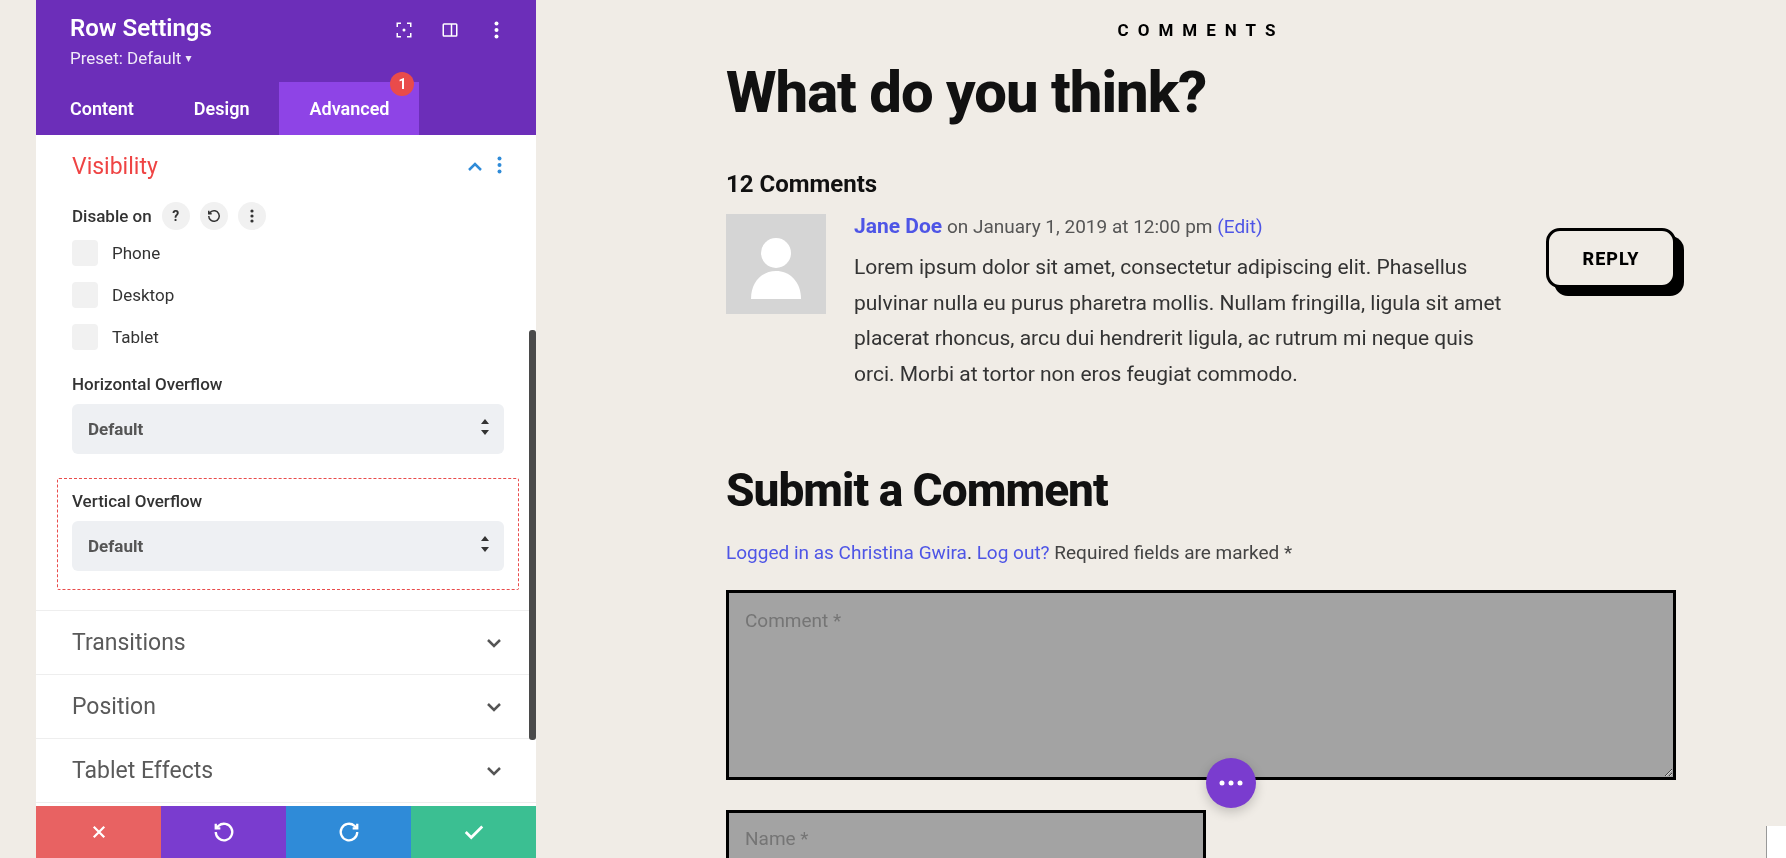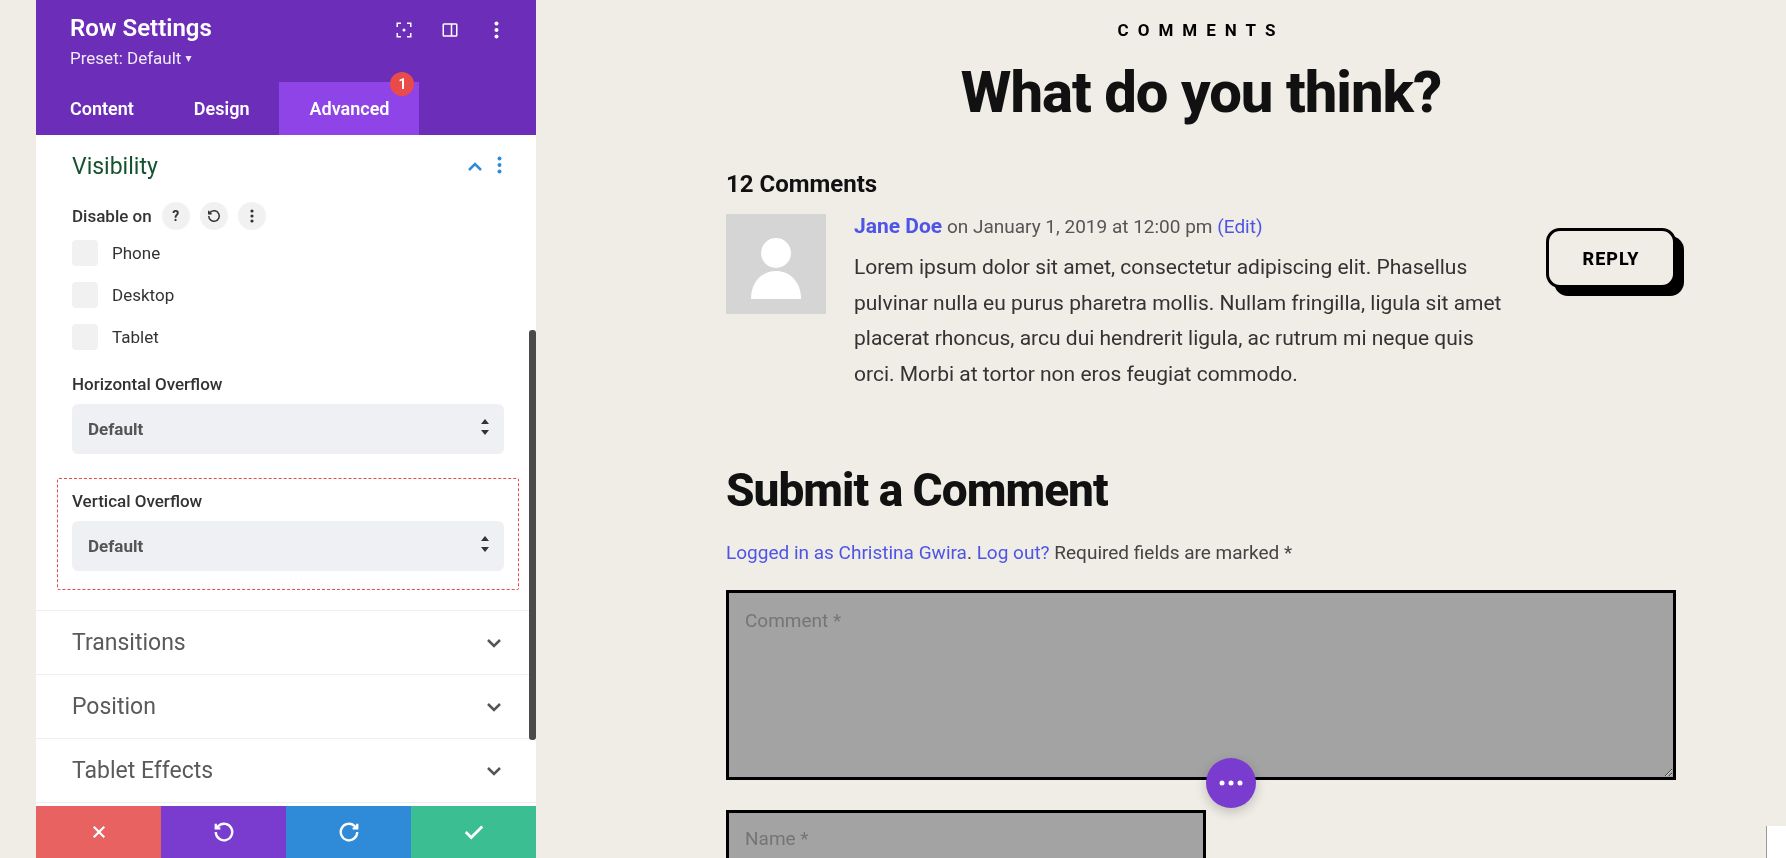--- a/index.html
+++ b/index.html
@@ -114,21 +114,21 @@
     border-bottom: 1px solid #eee;
   }
   .section-header {
     display: flex;
     align-items: center;
     justify-content: space-between;
     padding: 18px 34px 18px 36px;
     cursor: pointer;
   }
   .section-header.open .title-text {
-    color: #14532d;
+    color: #ef4444;
   }
   .section-header .title-text {
     font-size: 23px;
     color: #5a5a5a;
   }
   .section-header .rhs {
     display: flex;
     align-items: center;
     gap: 14px;
     color: #888;
@@ -255,21 +255,21 @@
   }
   .eyebrow {
     text-align: center;
     color: #000000;
     letter-spacing: 9px;
     font-weight: 700;
     font-size: 17px;
     margin-bottom: 18px;
   }
   .page-heading {
-    text-align: center;
+    text-align: left;
     font-size: 58px;
     font-weight: 800;
     color: #111;
     margin-bottom: 44px;
     letter-spacing: -1px;
   }
   .comments-count {
     font-size: 24px;
     font-weight: 700;
     color: #111;

